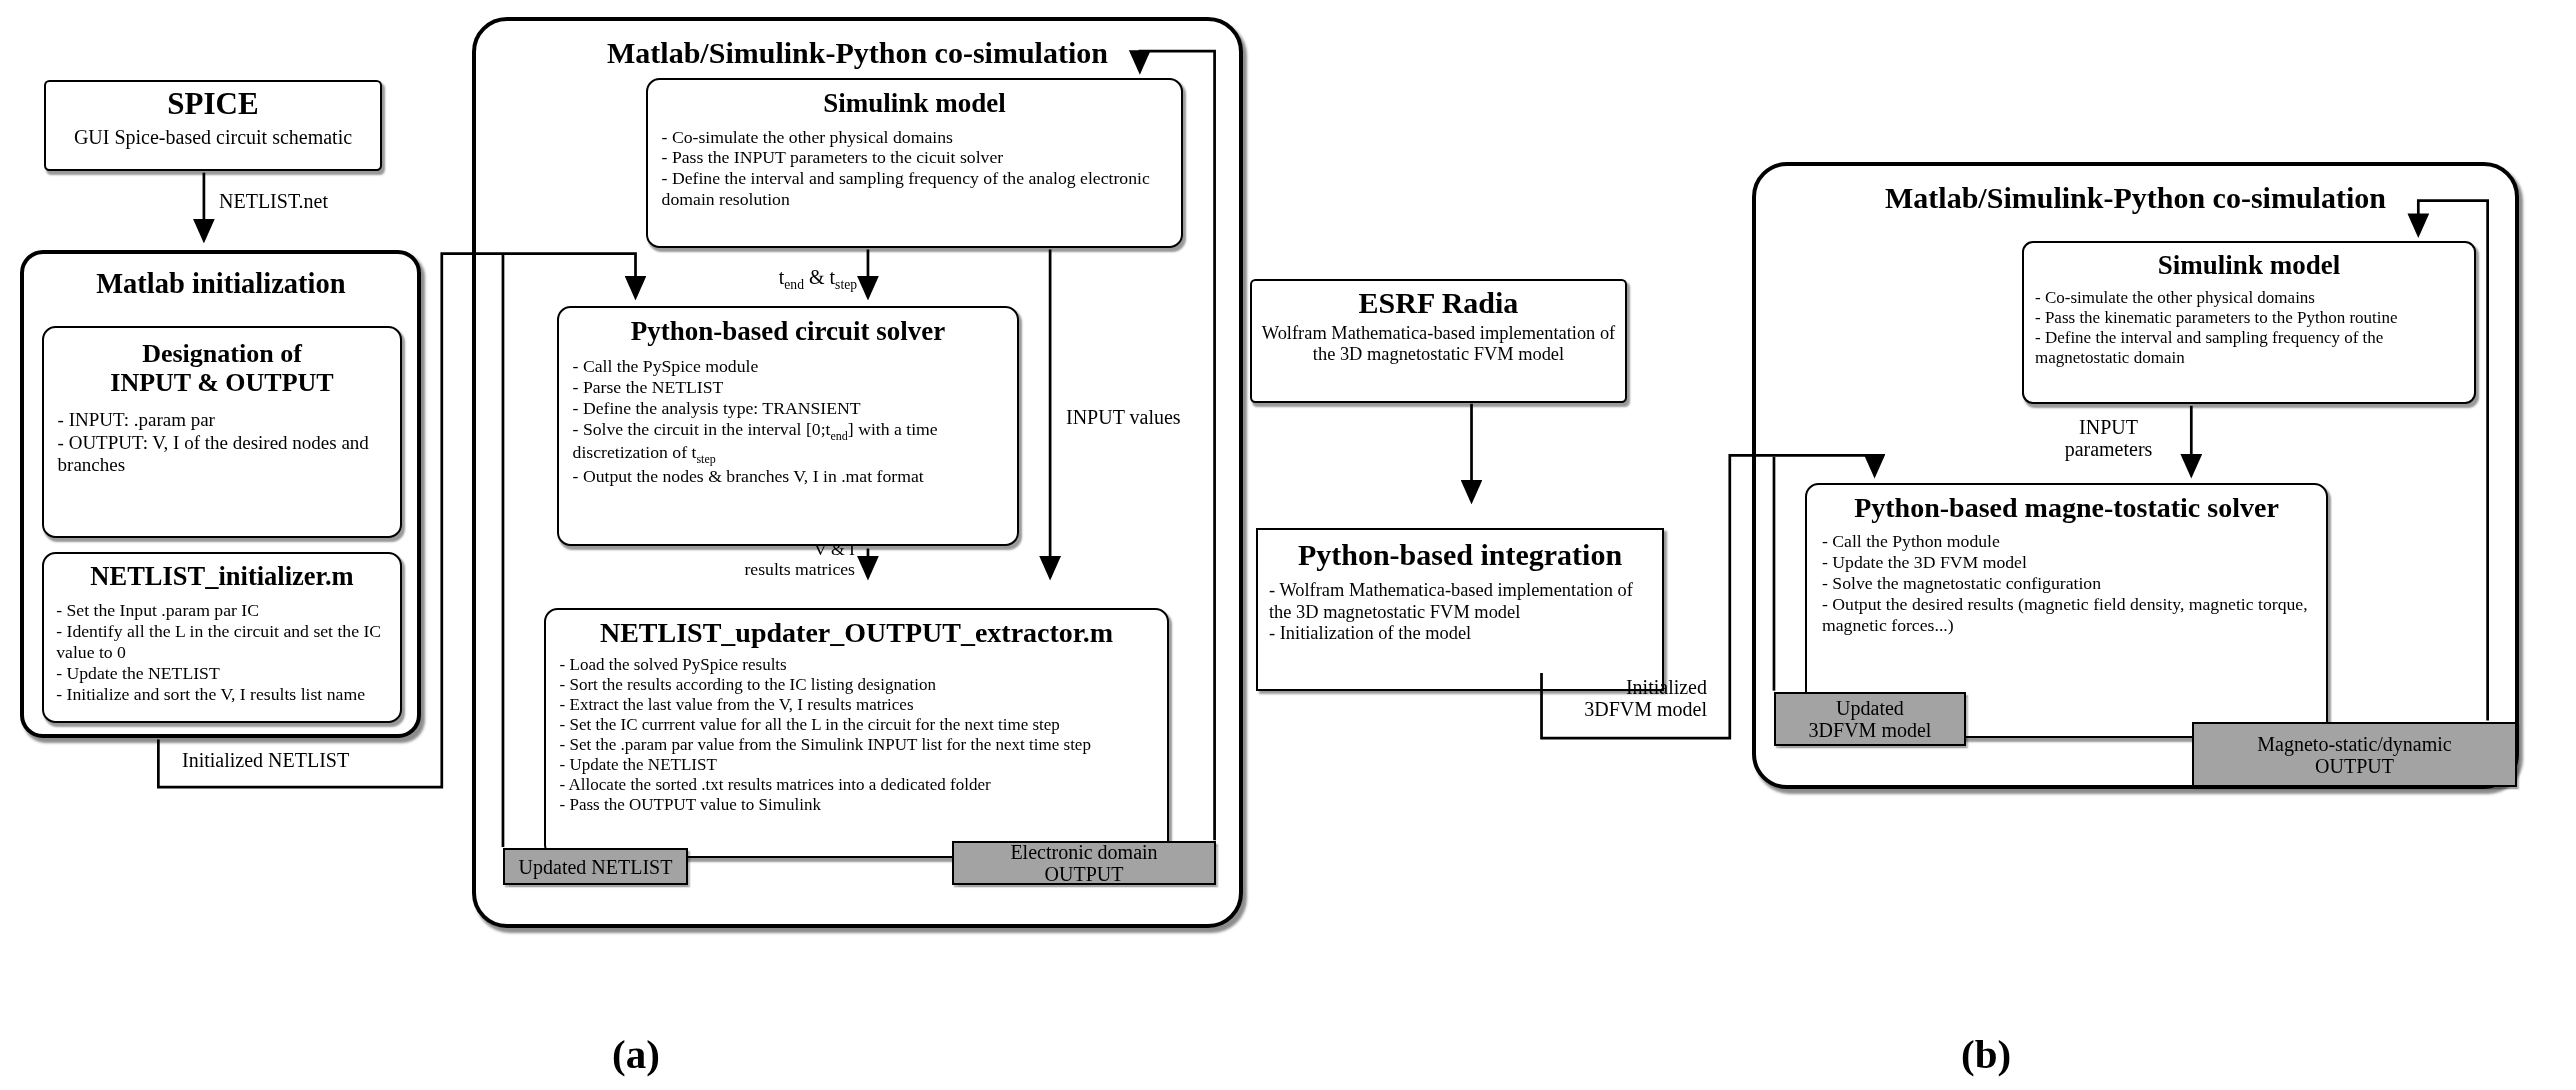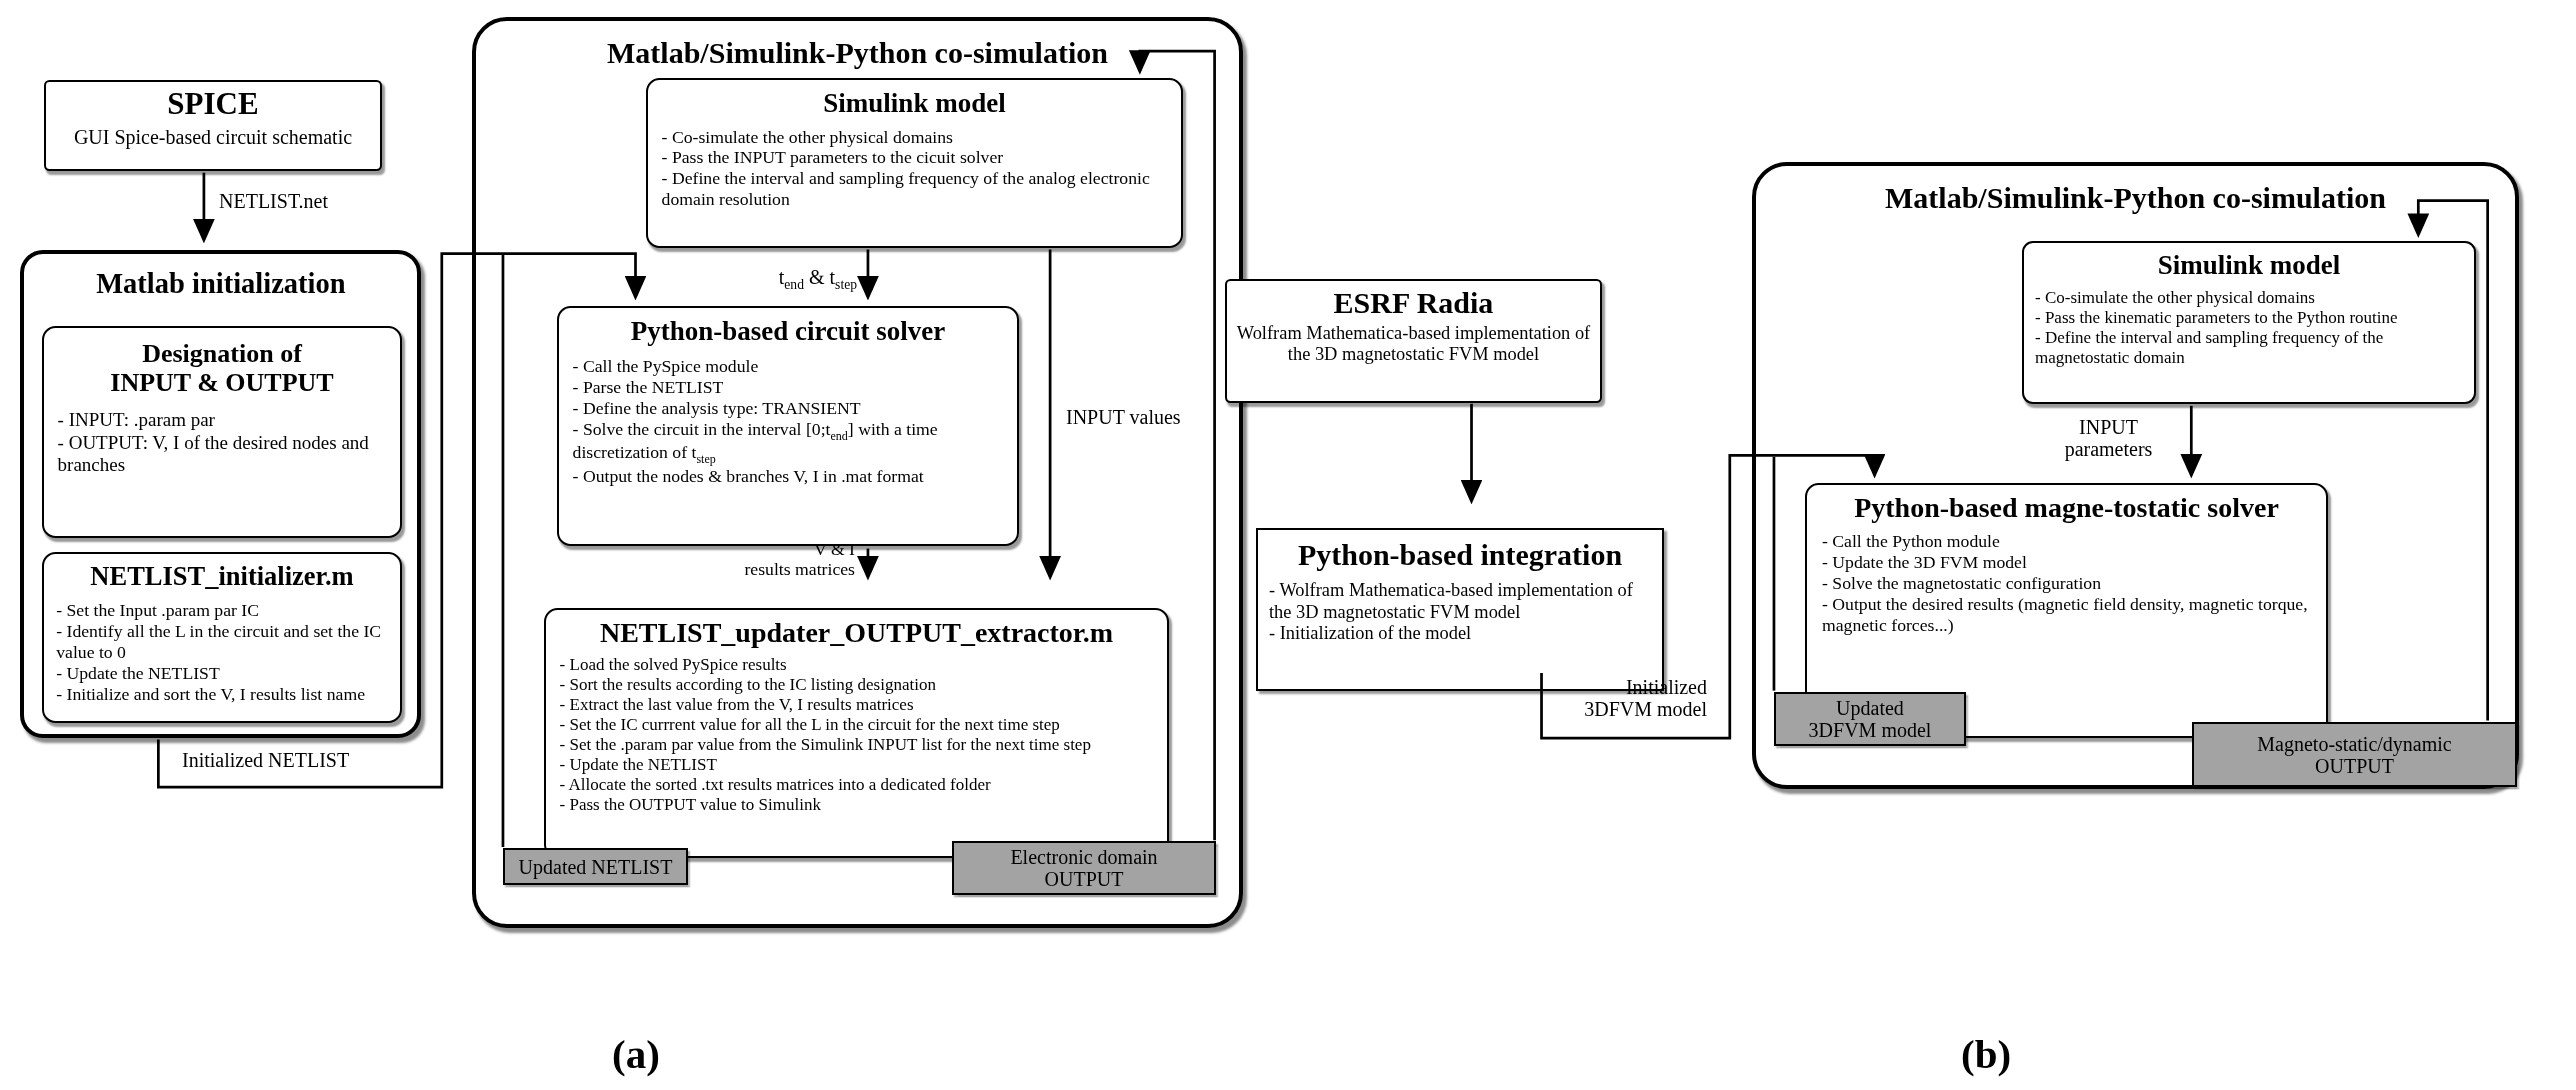--- a/index.html
+++ b/index.html
@@ -115,30 +115,30 @@
       <div>- Update the NETLIST</div>
       <div>- Allocate the sorted .txt results matrices into a dedicated folder</div>
       <div>- Pass the OUTPUT value to Simulink</div>
     </div>
   </div>
 
   <div class="labelbox" style="left:503px;top:848px;width:185px;height:37px;font-size:20px;">
     <span>Updated NETLIST</span>
   </div>
 
-  <div class="labelbox" style="left:952px;top:841px;width:264px;height:54px;font-size:20px;">
+  <div class="labelbox" style="left:952px;top:841px;width:264px;height:44px;font-size:20px;">
     <span>
       <span style="display:block;">Electronic domain</span>
       <span style="display:block;">OUTPUT</span>
     </span>
   </div>
 
   <div class="caption" style="left:612px;top:1030px;">(a)</div>
 
-  <div class="box smallrad" style="left:1225px;top:279px;width:377px;height:124px;">
+  <div class="box smallrad" style="left:1250px;top:279px;width:377px;height:124px;">
     <div class="boxtitle" style="font-size:30px;margin-top:5.4px;">ESRF Radia</div>
     <div style="font-size:18.4px;text-align:center;margin-top:2.7px;padding:0 6.8px;line-height:1.18;">Wolfram Mathematica-based implementation of the 3D magnetostatic FVM model</div>
   </div>
 
   <div class="box innerbox" style="left:1256px;top:528px;width:408px;height:163px;border-radius:0;">
     <div class="boxtitle" style="font-size:30px;margin-top:8.2px;">Python-based integration</div>
     <div class="items" style="font-size:18.4px;padding:8.2px 8.2px 0 11px;">
       <div>- Wolfram Mathematica-based implementation of the 3D magnetostatic FVM model</div>
       <div>- Initialization of the model</div>
     </div>

